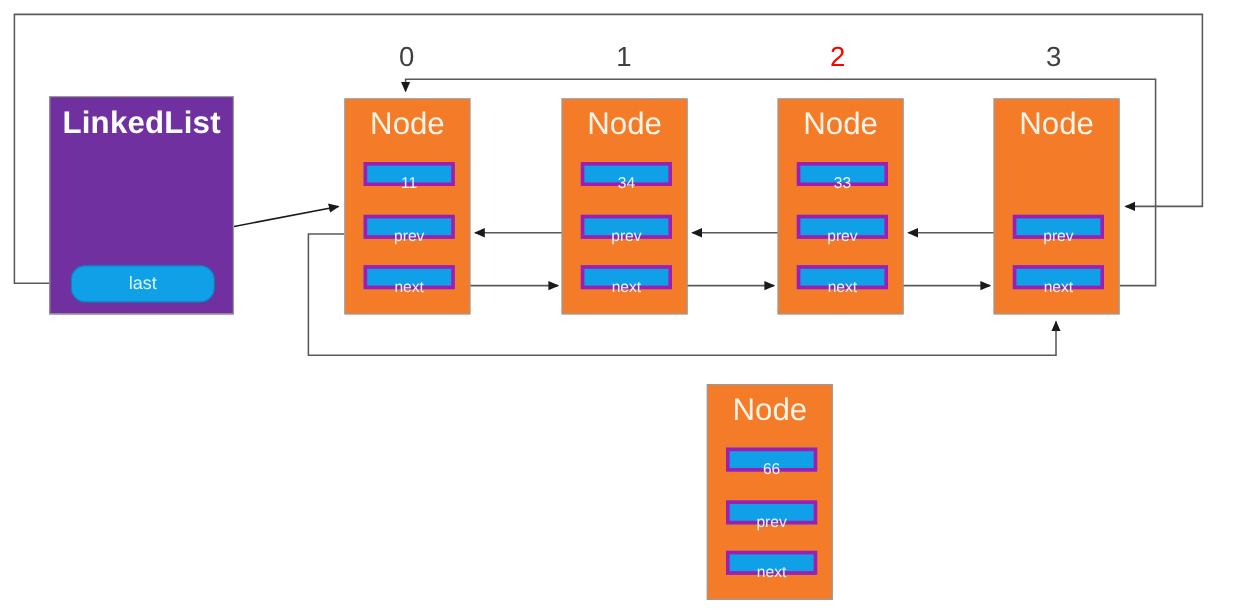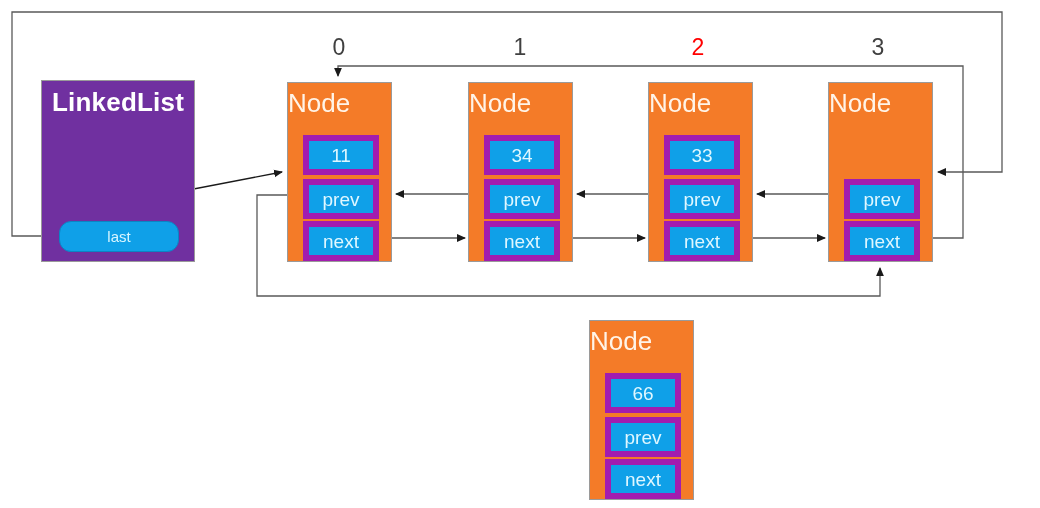--- a/index.html
+++ b/index.html
@@ -23,27 +23,27 @@
     color:#d8f6ff;font-size:15px;line-height:29px;text-align:center;
   }
   .llf0{top:52px;} .llf1{top:96px;} .llf2{top:140px;border-radius:12px;}
 
   
   .node{
     position:absolute;width:105px;height:180px;
     background:#F47B28;border:1px solid #9a9a9a;box-sizing:border-box;
   }
   .node .ntitle{
-    position:absolute;left:0;top:4px;width:100%;text-align:left;
+    position:absolute;left:0;top:4px;width:100%;text-align:center;
     color:#FFF4E8;font-size:26px;line-height:32px;
   }
   .node .nfield{
-    position:absolute;left:15px;width:76px;height:40px;
-    background:#0FA0E8;border:6px solid #a21caf;box-sizing:border-box;
-    color:#dff7ff;font-size:19px;line-height:30px;text-align:center;
+    position:absolute;left:15px;width:76px;height:20px;
+    background:#0FA0E8;border:3px solid #a21caf;box-sizing:border-box;
+    color:#dff7ff;font-size:13px;line-height:30px;text-align:center;
   }
   .node .nf0{top:52px;} .node .nf1{top:96px;} .node .nf2{top:138px;}
 
   .n0{left:287px;top:82px;}
   .n1{left:468px;top:82px;}
   .n2{left:648px;top:82px;}
   .n3{left:828px;top:82px;}
   .n4{left:589px;top:320px;}
 
   

